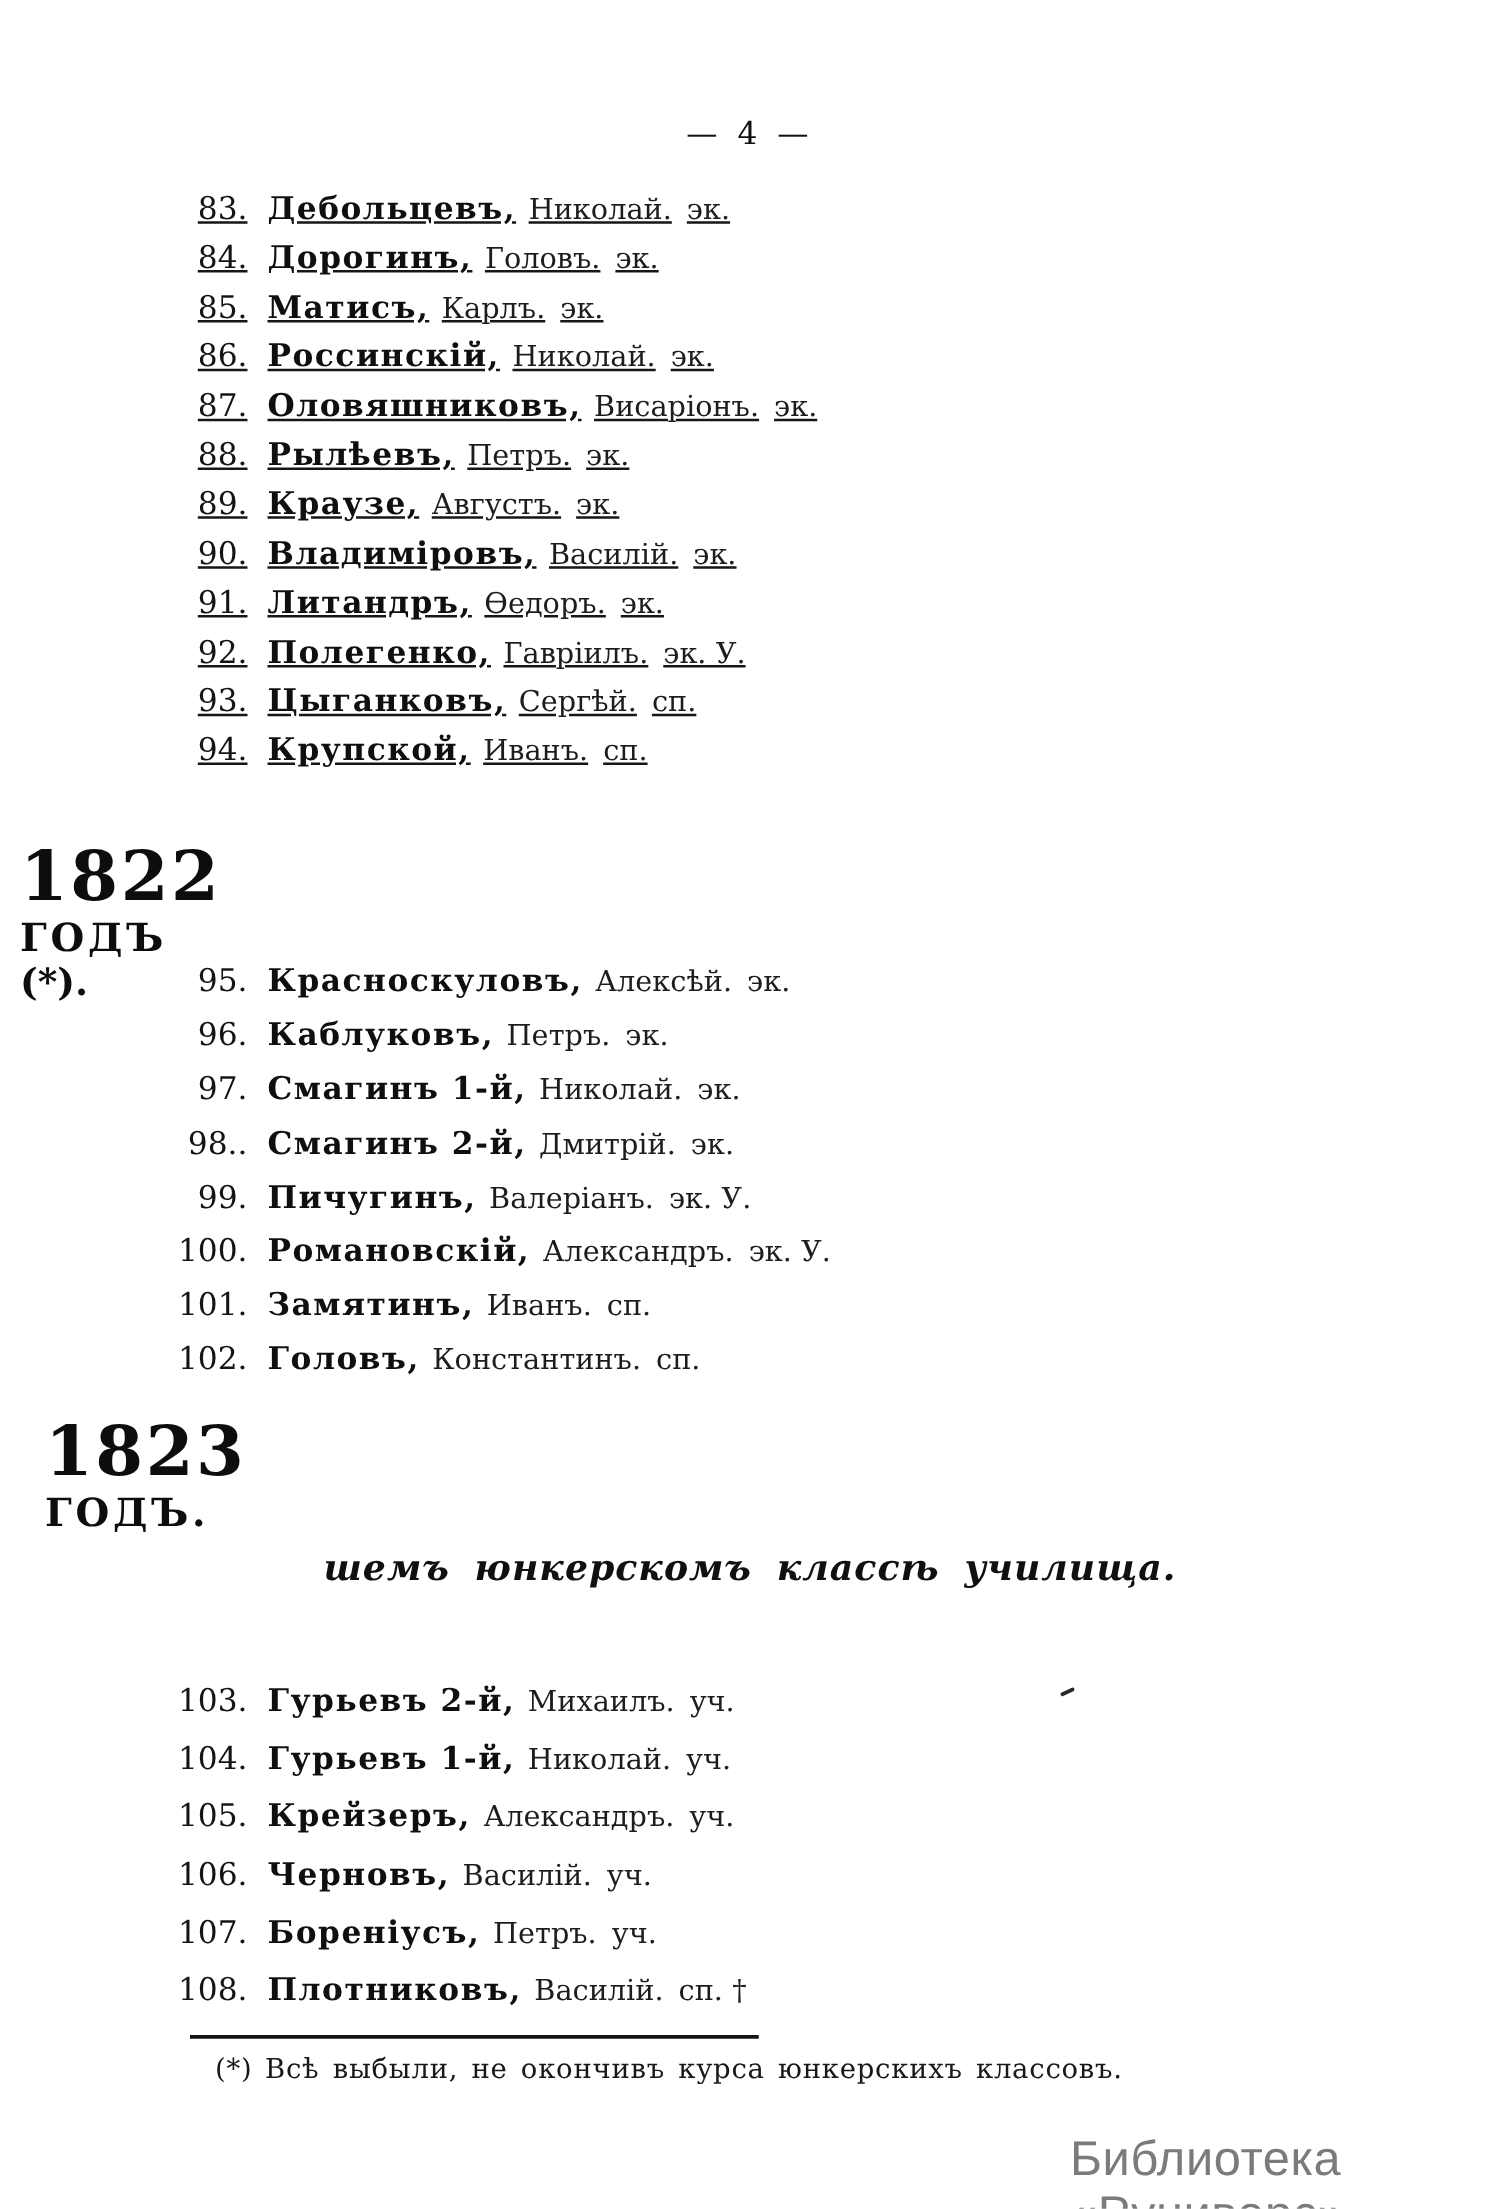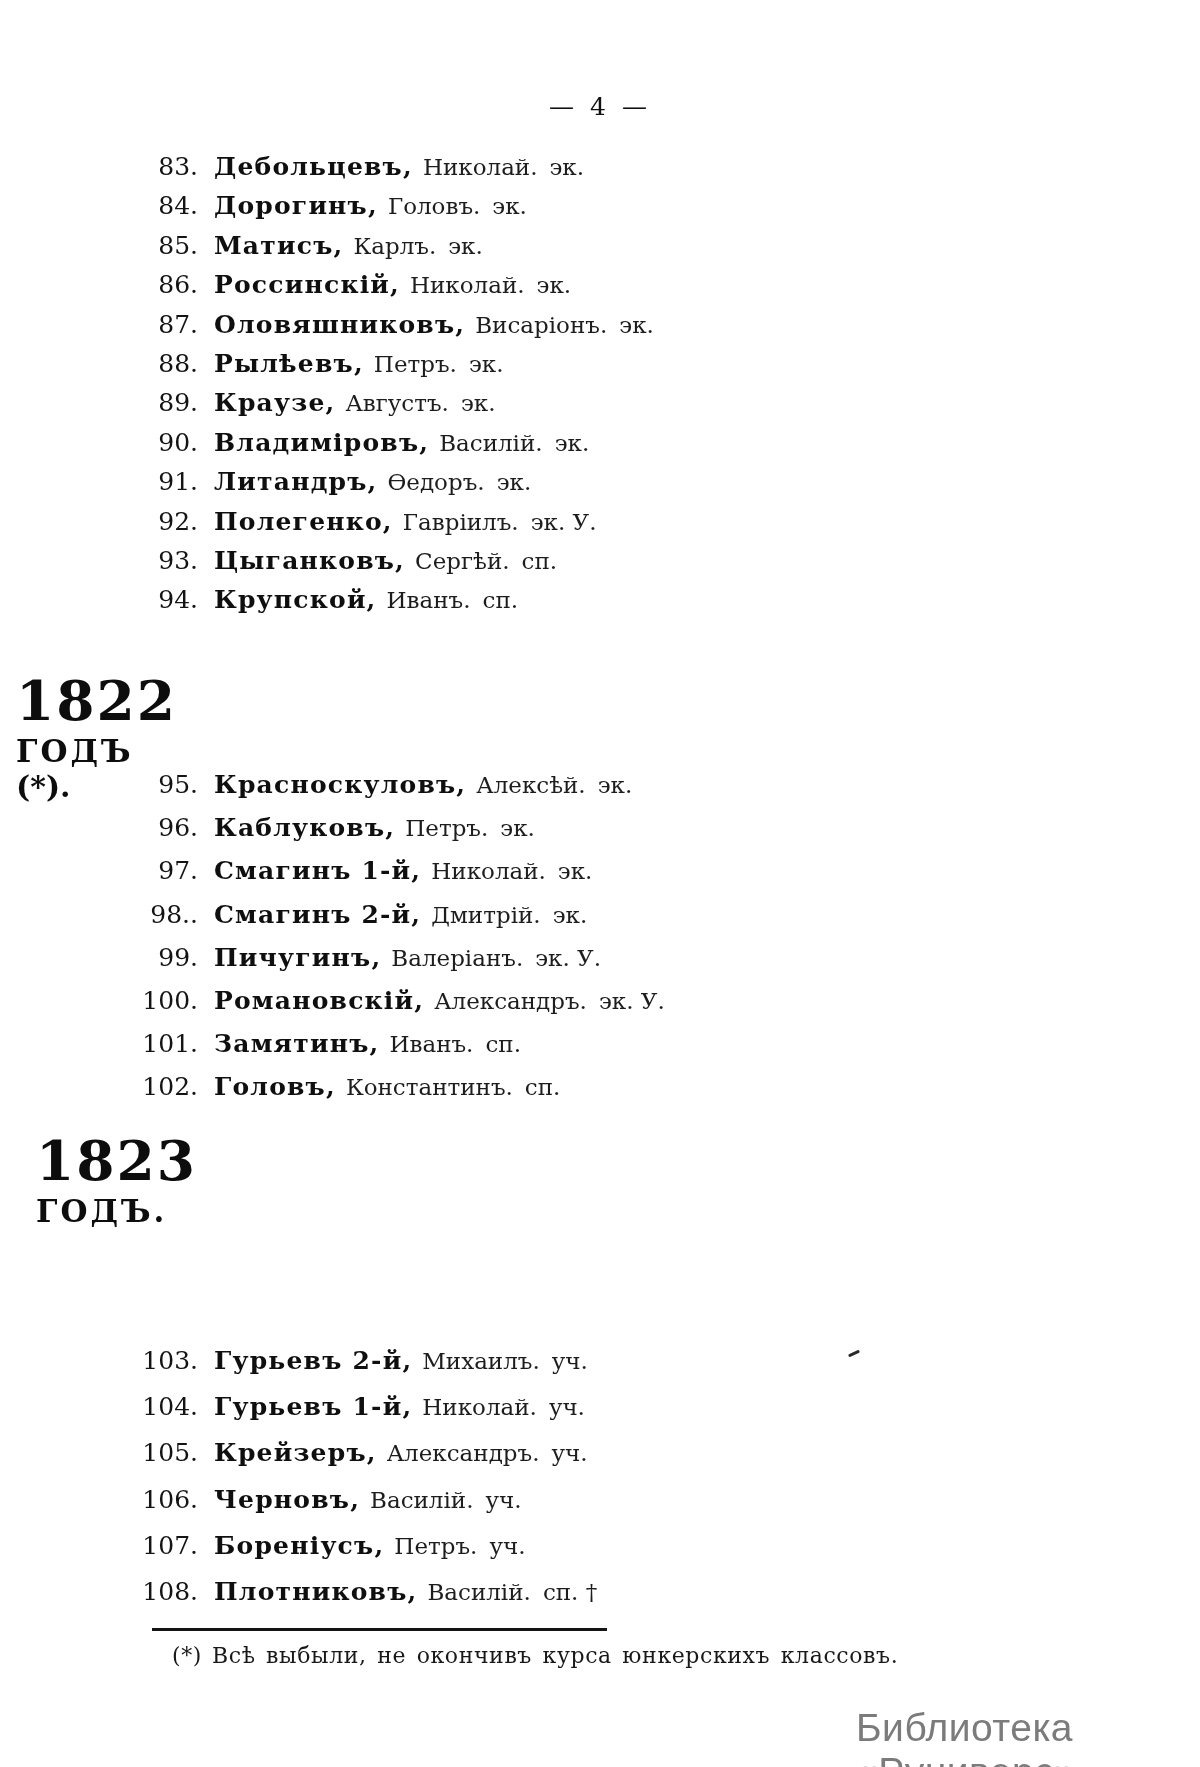--- a/index.html
+++ b/index.html
@@ -11,21 +11,21 @@
     color:#161616;
     overflow:hidden;
   }
   .page-number{
     position:absolute;top:92px;left:0;width:1200px;
     text-align:center;font-size:25px;letter-spacing:4px;
     color:#111;
   }
   .roster{position:absolute;left:110px;}
   .row{display:flex;align-items:baseline;}
-  #list-top .row{height:39.4px;}
+  #list-top .row{height:39.4px;text-decoration:underline;}
   #list-1822 .row{height:43.2px;}
   #list-1823 .row{height:46.2px;}
   .num{
     width:88px;text-align:right;font-size:25px;color:#141414;
     flex:0 0 auto;
   }
   .name{
     margin-left:16px;font-size:25px;font-weight:700;
     letter-spacing:1.2px;color:#0f0f0f;white-space:nowrap;
   }
@@ -229,20 +229,21 @@
       <span class="status">сп.</span>
     </div>
   </div>
 
 <div class="year-heading" id="heading-1823">
   <span class="year">1823</span>
   <span class="word">ГОДЪ.</span>
 </div>
 
 <div class="subheading">
+  <div>шемъ юнкерскомъ классѣ училища.</div>
 </div>
 
 <div class="stray-mark"></div>
 
 <div class="roster" id="list-1823" style="top:1346px;">
 
     <div class="row">
       <span class="num">103.</span>
       <span class="name">Гурьевъ 2-й,</span>
       <span class="given">Михаилъ.</span>

